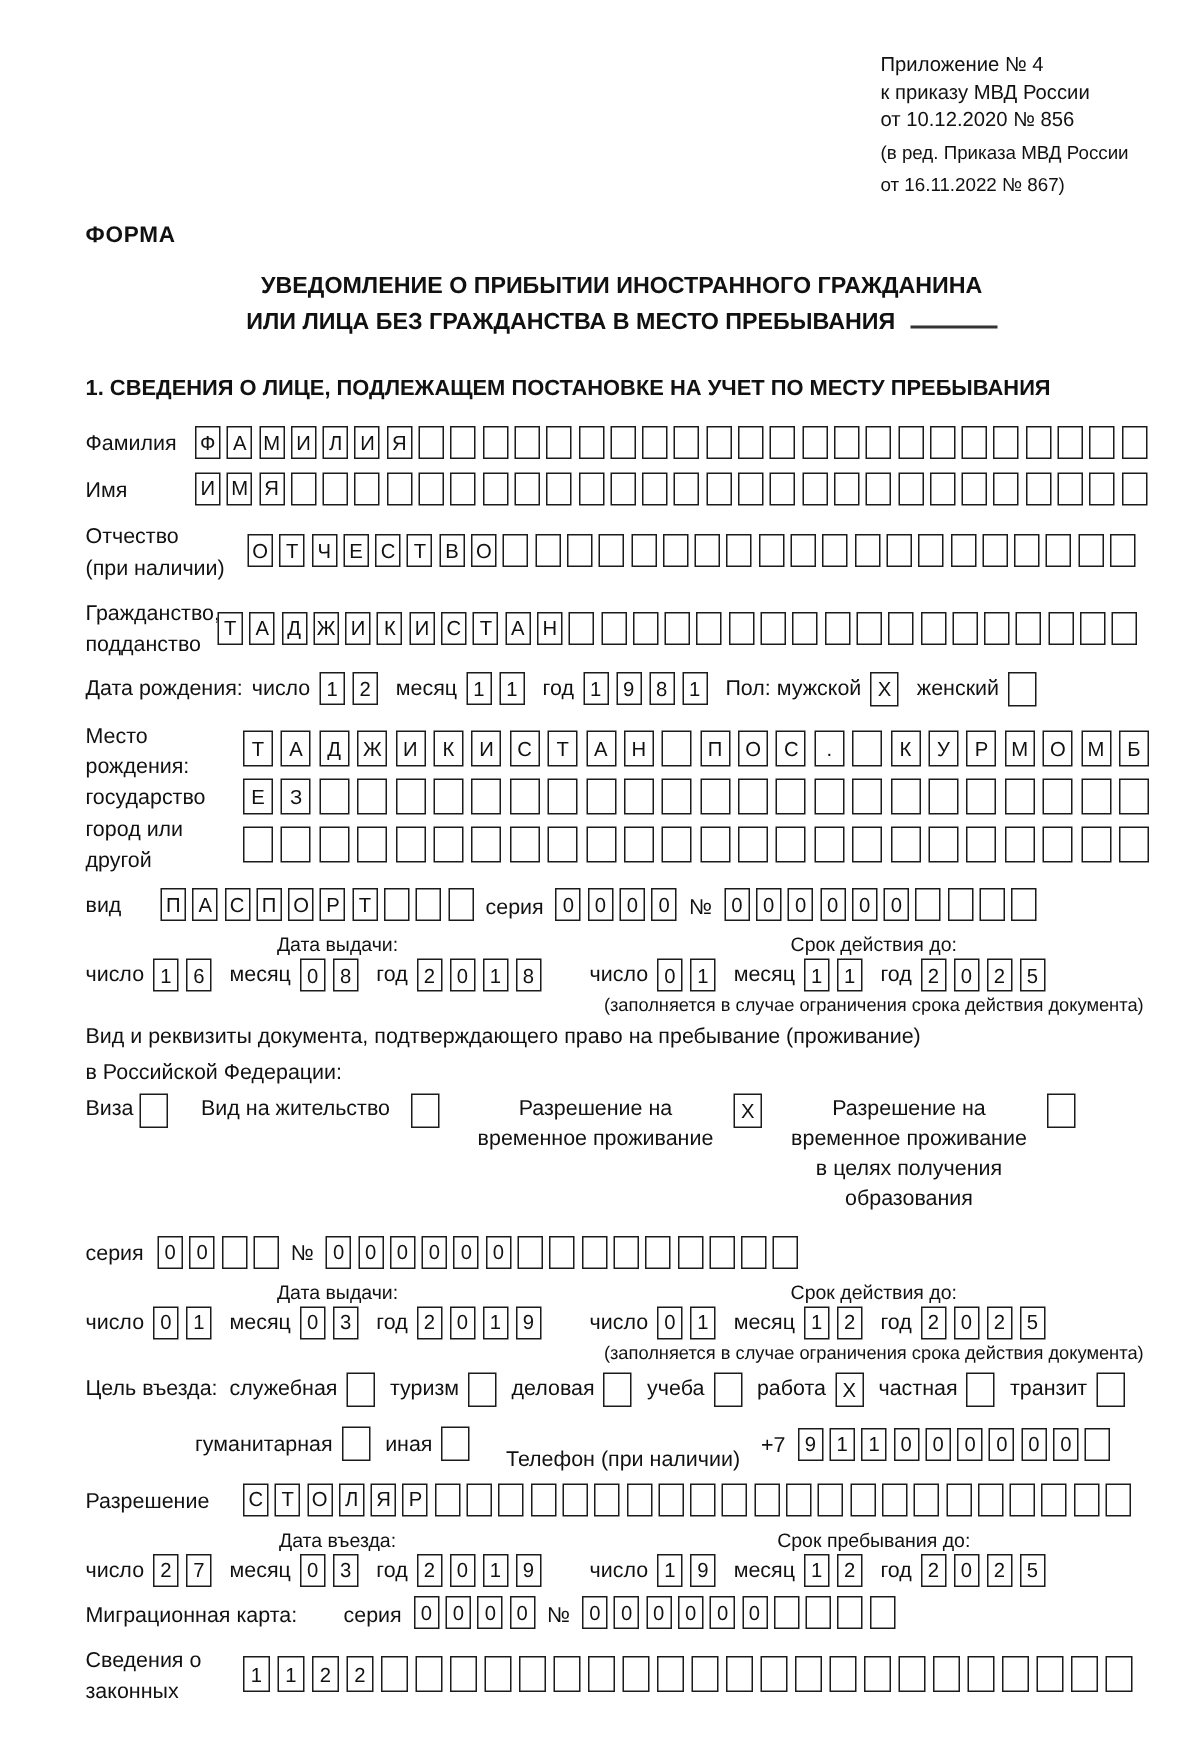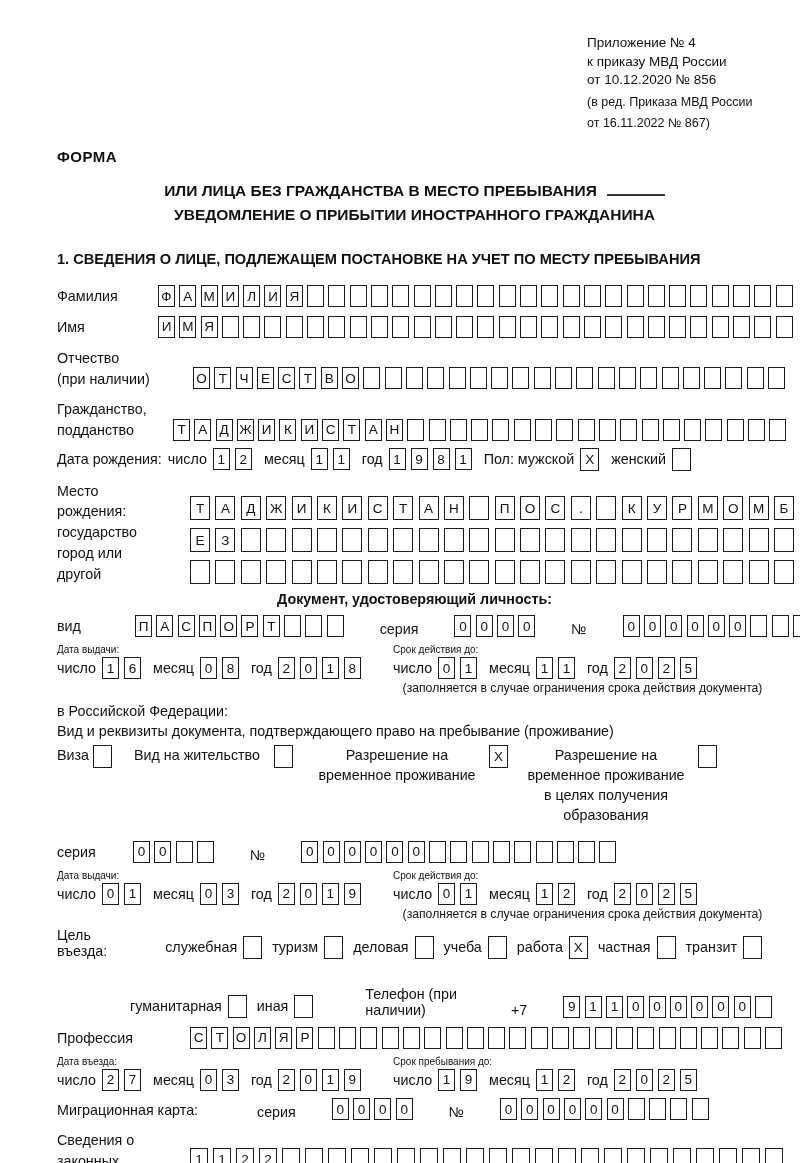--- a/index.html
+++ b/index.html
@@ -11,21 +11,21 @@
   }
   
   .hdr-block { width:185px; margin-left:auto; font-size:13.5px; line-height:1.38; }
   .hdr-block .small { font-size:12.5px; margin-top:4px; }
   .forma { text-align:left; padding-right:38px; font-weight:bold; font-size:15px; margin-top:16px; letter-spacing:.5px; }
   
   .title { text-align:center; font-weight:bold; font-size:15.5px; line-height:1.55; margin-top:14px; }
   .blank-line { display:inline-block; width:58px; border-bottom:2px solid #333; margin-left:10px; vertical-align:baseline; }
   .sec-head { font-weight:bold; font-size:14.6px; margin-top:24px; margin-bottom:16px; }
   
-  .row { display:flex; align-items:flex-end; margin-bottom:7px;gap:28px; }
+  .row { display:flex; align-items:center; margin-bottom:7px; }
   .lbl { font-size:14.3px; padding-top:3px; line-height:1.45; flex-shrink:0; }
   .w73 { width:73px; } .w108 { width:108px; } .w88 { width:88px; } .w105 { width:105px; } .w150 { width:150px; }
   .cells { display:flex; gap:4.3px; }
   .cell {
     width:17px; height:22px; border:1.6px solid #1b1b1b; background:#fff;
     display:flex; align-items:center; justify-content:center;
     font-size:13.5px; flex-shrink:0;
   }
   .cells-wide .cell { width:20px; height:24px; }
   .cells-wide { gap:5.4px; }
@@ -35,21 +35,21 @@
   .cb {
     width:19px; height:23px; border:1.6px solid #1b1b1b; background:#fff;
     display:inline-flex; align-items:center; justify-content:center;
     font-size:13.5px; flex-shrink:0;
   }
   
   .dg { display:flex; align-items:center; }
   .dg .t { font-size:14.3px; margin-right:6px; }
   .dg .t.gap { margin-left:12px; }
   .dg .cells { gap:5px; }
-  .dg-head { font-size:10px; margin-bottom:2px; }
+  .dg-head { font-size:13px; text-align:center; margin-bottom:2px; }
   .twocol { display:flex; margin-bottom:6px; }
   .col-l { width:47%; } .col-r { width:53%; }
   .note { font-size:12.2px; text-align:center; margin-top:2px; }
   
   .center-bold { text-align:center; font-weight:bold; font-size:14.3px; margin:2px 0 6px 0; }
   .inline-lbl { font-size:14.3px; margin:0 8px; padding-top:3px; }
   
   .res-row { display:flex; align-items:flex-start; margin:6px 0 14px 0; }
   .res-item { display:flex; align-items:flex-start; font-size:14.3px; }
   .res-item .txt { line-height:1.4; }
@@ -69,24 +69,24 @@
   <div class="hdr-block">
     <div>Приложение № 4</div>
     <div>к приказу МВД России</div>
     <div>от 10.12.2020 № 856</div>
     <div class="small">(в ред. Приказа МВД России</div>
     <div class="small">от 16.11.2022 № 867)</div>
   </div>
   <div class="forma">ФОРМА</div>
 
   <div class="title">
+    <div>УВЕДОМЛЕНИЕ О ПРИБЫТИИ ИНОСТРАННОГО ГРАЖДАНИНА</div>
     <div>
       <span>ИЛИ ЛИЦА БЕЗ ГРАЖДАНСТВА В МЕСТО ПРЕБЫВАНИЯ</span><span class="blank-line"></span>
     </div>
-    <div>УВЕДОМЛЕНИЕ О ПРИБЫТИИ ИНОСТРАННОГО ГРАЖДАНИНА</div>
   </div>
 
   <div class="sec-head">1. СВЕДЕНИЯ О ЛИЦЕ, ПОДЛЕЖАЩЕМ ПОСТАНОВКЕ НА УЧЕТ ПО МЕСТУ ПРЕБЫВАНИЯ</div>
 
   <div class="row">
     <div class="lbl w73">Фамилия</div>
     <div class="cells">
         <span class="cell">Ф</span>
         <span class="cell">А</span>
         <span class="cell">М</span>
@@ -339,21 +339,20 @@
           <span class="cell"></span>
           <span class="cell"></span>
           <span class="cell"></span>
           <span class="cell"></span>
           <span class="cell"></span>
           <span class="cell"></span>
         </div>
     </div>
   </div>
 
-  <div class="center-bold">Документ, удостоверяющий личность:</div>
   <div class="row">
     <div class="lbl" style="width:50px;">вид</div>
     <div class="cells">
         <span class="cell">П</span>
         <span class="cell">А</span>
         <span class="cell">С</span>
         <span class="cell">П</span>
         <span class="cell">О</span>
         <span class="cell">Р</span>
         <span class="cell">Т</span>
@@ -424,22 +423,22 @@
             <span class="cell">2</span>
             <span class="cell">0</span>
             <span class="cell">2</span>
             <span class="cell">5</span>
           </span>
       </div>
       <div class="note">(заполняется в случае ограничения срока действия документа)</div>
     </div>
   </div>
 
+  <div class="plain mt4">Вид и реквизиты документа, подтверждающего право на пребывание (проживание)</div>
   <div class="plain mt8">в Российской Федерации:</div>
-  <div class="plain mt4">Вид и реквизиты документа, подтверждающего право на пребывание (проживание)</div>
 
   <div class="res-row">
     <div class="res-item">
       <span class="txt">Виза</span>
       <span class="cb" style="margin-left:4px;"></span>
     </div>
     <div class="res-item" style="margin-left:22px;">
       <span class="txt">Вид на жительство</span>
       <span class="cb" style="margin-left:14px;"></span>
     </div>
@@ -583,21 +582,21 @@
         <span class="cell">0</span>
         <span class="cell">0</span>
         <span class="cell">0</span>
         <span class="cell">0</span>
         <span class="cell">0</span>
         <span class="cell"></span>
       </span>
   </div>
 
   <div class="row">
-    <div class="lbl w105">Профессия</div>
+    <div class="lbl w105">Разрешение</div>
     <div class="cells">
         <span class="cell">С</span>
         <span class="cell">Т</span>
         <span class="cell">О</span>
         <span class="cell">Л</span>
         <span class="cell">Я</span>
         <span class="cell">Р</span>
         <span class="cell"></span>
         <span class="cell"></span>
         <span class="cell"></span>

